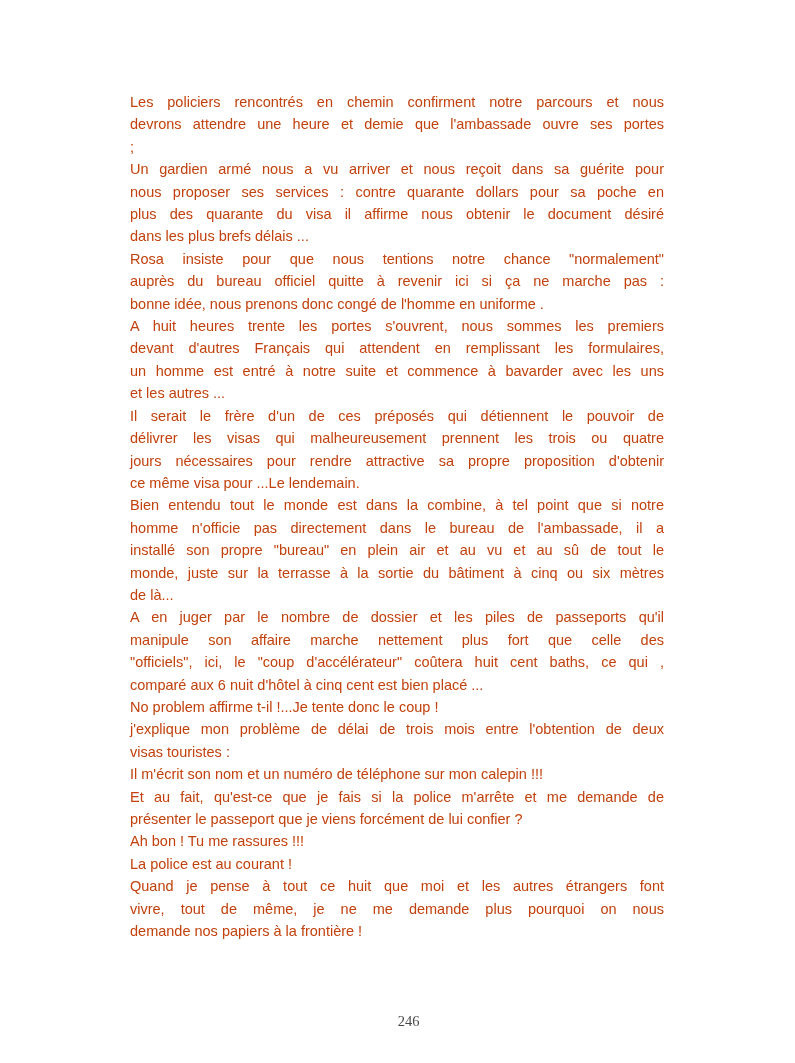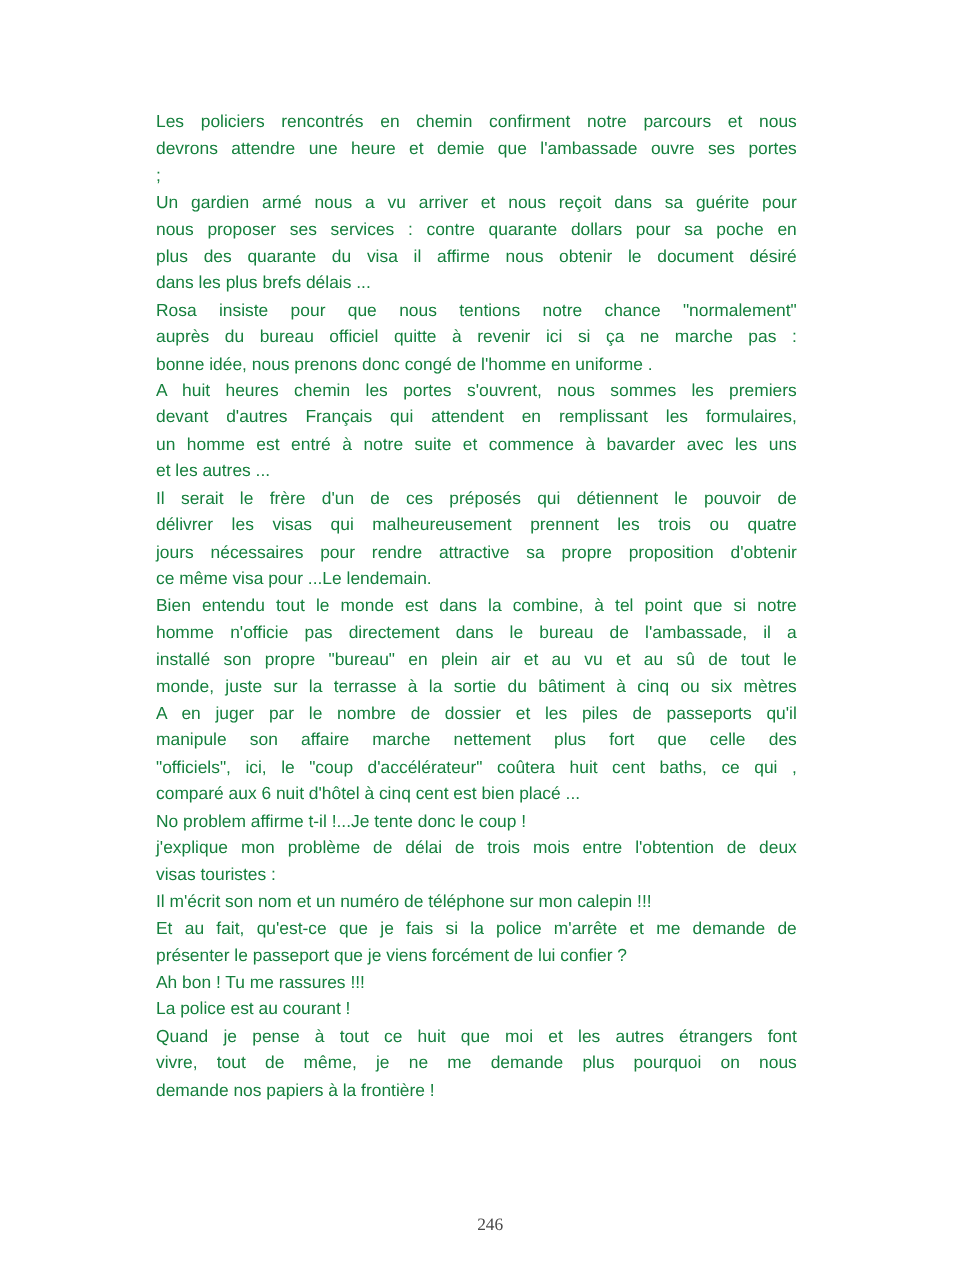--- a/index.html
+++ b/index.html
@@ -21,21 +21,21 @@
     width: 534px;
   }
   .para {
     margin: 0;
     padding: 0;
   }
   .line {
     font-family: "Liberation Sans", "DejaVu Sans", sans-serif;
     font-size: 14.5px;
     line-height: 22.4px;
-    color: #15803d;
+    color: #c2410c;
     text-align: justify;
     text-align-last: justify;
     white-space: normal;
   }
   .line.last {
     text-align-last: left;
   }
   .page-number {
     position: absolute;
     top: 1013px;
@@ -62,36 +62,37 @@
         <div class="line">nous proposer ses services : contre quarante dollars pour sa poche en</div>
         <div class="line">plus des quarante du visa il affirme nous obtenir le document désiré</div>
         <div class="line last">dans les plus brefs délais ...</div>
       </div>
       <div class="para">
         <div class="line">Rosa insiste pour que nous tentions notre chance "normalement"</div>
         <div class="line">auprès du bureau officiel quitte à revenir ici si ça ne marche pas :</div>
         <div class="line last">bonne idée, nous prenons donc congé de l'homme en uniforme .</div>
       </div>
       <div class="para">
-        <div class="line">A huit heures chemin les portes s'ouvrent, nous sommes les premiers</div>
+        <div class="line">A huit heures trente les portes s'ouvrent, nous sommes les premiers</div>
         <div class="line">devant d'autres Français qui attendent en remplissant les formulaires,</div>
         <div class="line">un homme est entré à notre suite et commence à bavarder avec les uns</div>
         <div class="line last">et les autres ...</div>
       </div>
       <div class="para">
         <div class="line">Il serait le frère d'un de ces préposés qui détiennent le pouvoir de</div>
         <div class="line">délivrer les visas qui malheureusement prennent les trois ou quatre</div>
         <div class="line">jours nécessaires pour rendre attractive sa propre proposition d'obtenir</div>
         <div class="line last">ce même visa pour ...Le lendemain.</div>
       </div>
       <div class="para">
         <div class="line">Bien entendu tout le monde est dans la combine, à tel point que si notre</div>
         <div class="line">homme n'officie pas directement dans le bureau de l'ambassade, il a</div>
         <div class="line">installé son propre "bureau" en plein air et au vu et au sû de tout le</div>
         <div class="line">monde, juste sur la terrasse à la sortie du bâtiment à cinq ou six mètres</div>
+        <div class="line last">de là...</div>
       </div>
       <div class="para">
         <div class="line">A en juger par le nombre de dossier et les piles de passeports qu'il</div>
         <div class="line">manipule son affaire marche nettement plus fort que celle des</div>
         <div class="line">"officiels", ici, le "coup d'accélérateur" coûtera huit cent baths, ce qui ,</div>
         <div class="line last">comparé aux 6 nuit d'hôtel à cinq cent est bien placé ...</div>
       </div>
       <div class="para">
         <div class="line last">No problem affirme t-il !...Je tente donc le coup !</div>
       </div>

